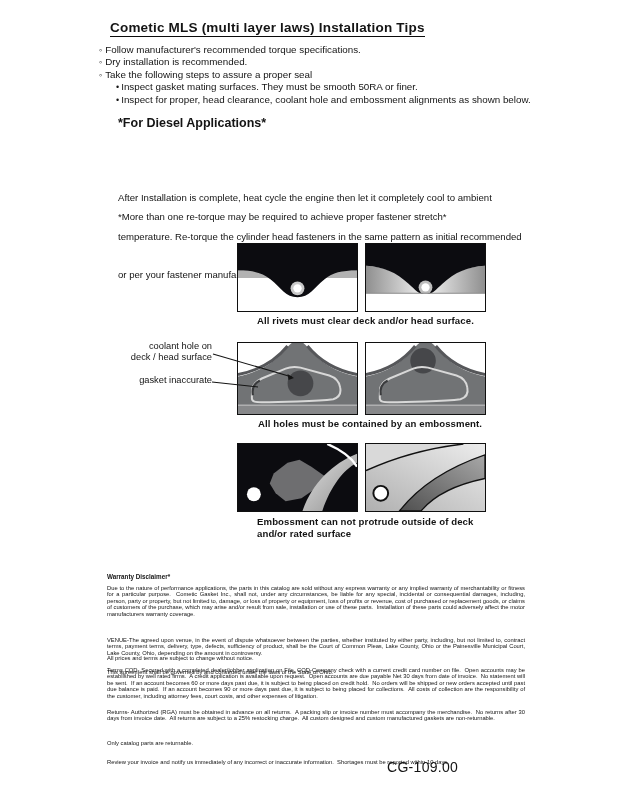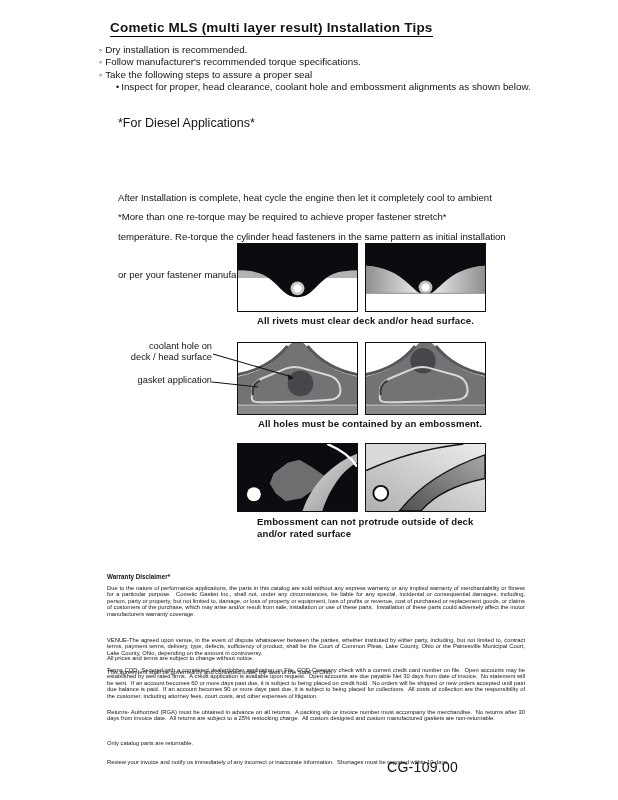--- a/index.html
+++ b/index.html
@@ -5,52 +5,53 @@
   html,body{margin:0;padding:0;background:#fff;}
   .page{position:relative;width:618px;height:800px;background:#ffffff;
         font-family:"Liberation Sans",sans-serif;color:#141414;overflow:hidden;}
   .abs{position:absolute;}
   .title{font-weight:bold;font-size:13.5px;letter-spacing:.2px;
          border-bottom:1.7px solid #0a0a0a;padding-bottom:1px;display:inline-block;}
   .bullets{font-size:9.8px;line-height:12.4px;}
   .bullet::before{content:"\25E6";margin-right:3px;font-size:9px;}
   .sub{padding-left:17px;}
   .sub::before{content:"\2022";margin-right:2px;font-size:9px;}
-  .h-diesel{font-weight:normal;font-size:12.5px;}
+  .h-diesel{font-weight:bold;font-size:12.5px;}
   .para{font-size:9.6px;line-height:12.7px;white-space:pre-wrap;}
   .dlabel{font-weight:normal;font-size:13px;text-align:center;letter-spacing:.3px;margin-top:20px;}
   .dimg{border:1.8px solid #101010;box-sizing:border-box;background:#fff;}
   .dimg svg{display:block;width:100%;height:100%;}
   .caption{font-weight:bold;font-size:9.6px;line-height:11.5px;letter-spacing:.1px;margin-left:20px;}
   .sidelabel{font-size:9.3px;line-height:10.6px;text-align:right;}
   .disc{font-size:5.8px;line-height:6.45px;width:418px;white-space:pre-wrap;text-align:justify;}
   .disc-h{font-size:6.3px;font-weight:bold;}
   .docnum{font-size:14px;letter-spacing:.3px;}
   .overlay{pointer-events:none;z-index:5;}
 </style>
 </head>
 <body>
 
 <div class="page">
 
   <div class="abs" style="left:110px;top:18px;">
-    <span class="title">Cometic MLS (multi layer result) Installation Tips</span>
+    <span class="title">Cometic MLS (multi layer laws) Installation Tips</span>
   </div>
 
   <div class="abs bullets" style="left:99px;top:44px;width:470px;">
+    <div class="bullet">Follow manufacturer's recommended torque specifications.</div>
     <div class="bullet">Dry installation is recommended.</div>
-    <div class="bullet">Follow manufacturer's recommended torque specifications.</div>
     <div class="bullet">Take the following steps to assure a proper seal</div>
+    <div class="sub">Inspect gasket mating surfaces.  They must be smooth 50RA or finer.</div>
     <div class="sub">Inspect for proper, head clearance, coolant hole and embossment alignments as shown below.</div>
   </div>
 
   <div class="abs h-diesel" style="left:118px;top:116px;">*For Diesel Applications*</div>
   <div class="abs para" style="left:118px;top:167px;width:420px;">
     <div>After Installation is complete, heat cycle the engine then let it completely cool to ambient</div>
-    <div>temperature. Re-torque the cylinder head fasteners in the same pattern as initial installation</div>
+    <div>temperature. Re-torque the cylinder head fasteners in the same pattern as initial recommended</div>
     <div>or per your fastener manufacturer's recommendations.</div>
   </div>
   <div class="abs para" style="left:118px;top:211px;width:430px;">*More than one re-torque may be required to achieve proper fastener stretch*</div>
 
   <div class="abs dlabel" style="left:237px;top:226px;width:121px;">RIGHT</div>
   <div class="abs dlabel" style="left:365px;top:226px;width:121px;">WRONG</div>
 
   <div class="abs dimg" style="left:237px;top:243px;width:121px;height:69px;">
     <svg viewBox="0 0 120 68" preserveAspectRatio="none">
       <rect width="120" height="68" fill="#ffffff"></rect>
@@ -85,21 +86,21 @@
   </div>
   <div class="abs caption" style="left:237px;top:315px;width:260px;">All rivets must clear deck and/or head surface.</div>
 
   <div class="abs dlabel" style="left:237px;top:329px;width:121px;">RIGHT</div>
   <div class="abs dlabel" style="left:365px;top:329px;width:121px;">WRONG</div>
 
   <div class="abs sidelabel" style="left:112px;top:341px;width:100px;">
     <div>coolant hole on</div>
     <div>deck / head surface</div>
   </div>
-  <div class="abs sidelabel" style="left:112px;top:375px;width:100px;">gasket application</div>
+  <div class="abs sidelabel" style="left:112px;top:375px;width:100px;">gasket inaccurate</div>
 
   <div class="abs dimg" style="left:237px;top:342px;width:121px;height:73px;">
     <svg viewBox="0 0 120 72" preserveAspectRatio="none">
       <rect width="120" height="72" fill="#ffffff"></rect>
       <path d="M0,34 C20,30 38,20 50,4 Q55,-2 60,-2 Q65,-2 70,4 C82,20 100,30 120,34 V72 H0 Z" fill="#717375"></path>
       <path d="M0,32 C20,28 38,18 50,3" stroke="#56575a" stroke-width="3" fill="none"></path>
       <path d="M120,32 C100,28 82,18 70,3" stroke="#56575a" stroke-width="3" fill="none"></path>
       <circle cx="63" cy="41" r="13" fill="#46474a"></circle>
       <path d="M14,56 C14,50 14,46 15,44 C17,40 20,38 24,36 L48,26 C53,24 58,24 63,25 L92,33 C98,35 102,39 103,45 C104,50 103,55 96,57 C80,59 40,60 24,60 C18,60 14,60 14,56 Z" fill="none" stroke="#d8d8d8" stroke-width="2"></path>
       <path d="M15,53 C14,47 16,41 22,38" stroke="#3a3b3d" stroke-width="2.2" fill="none"></path>

